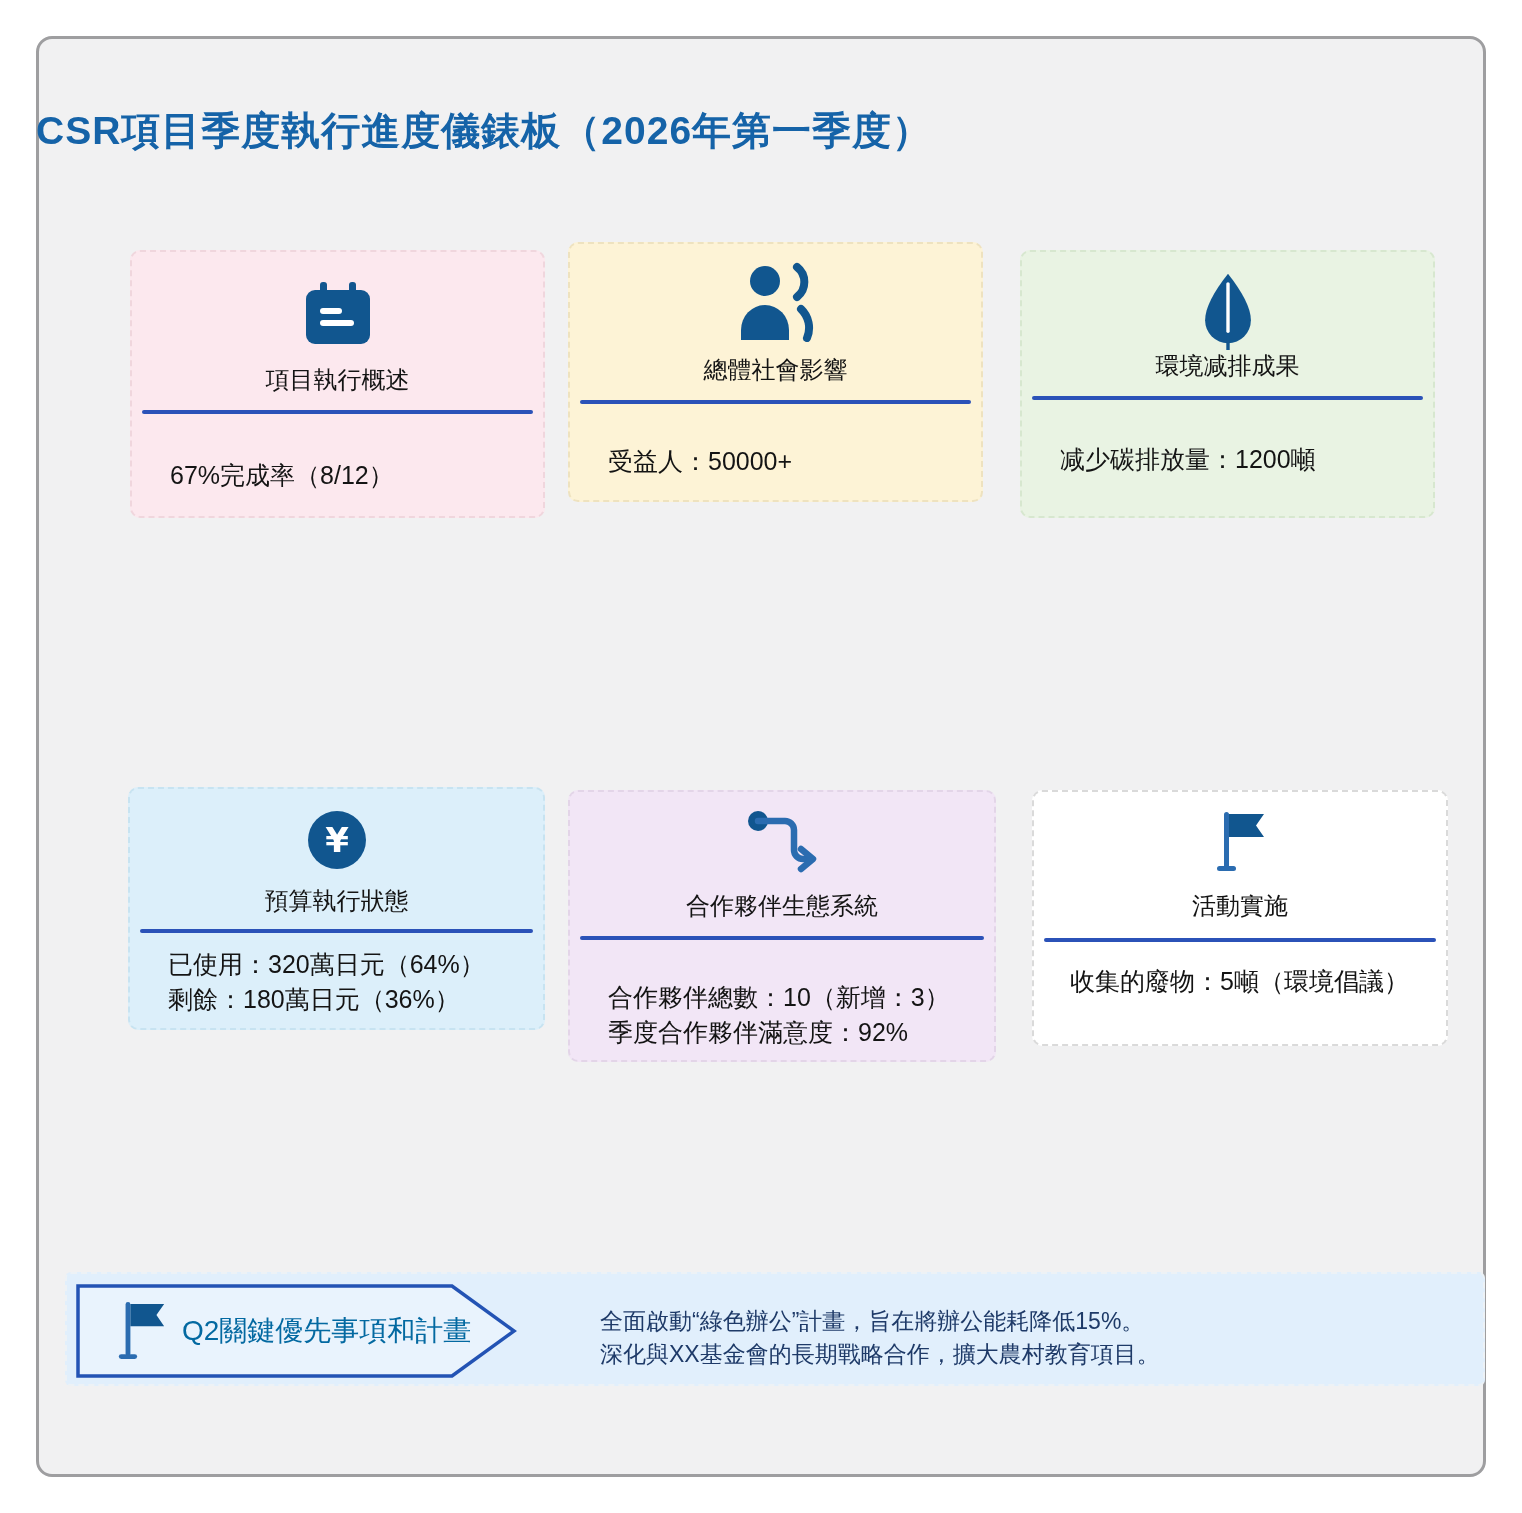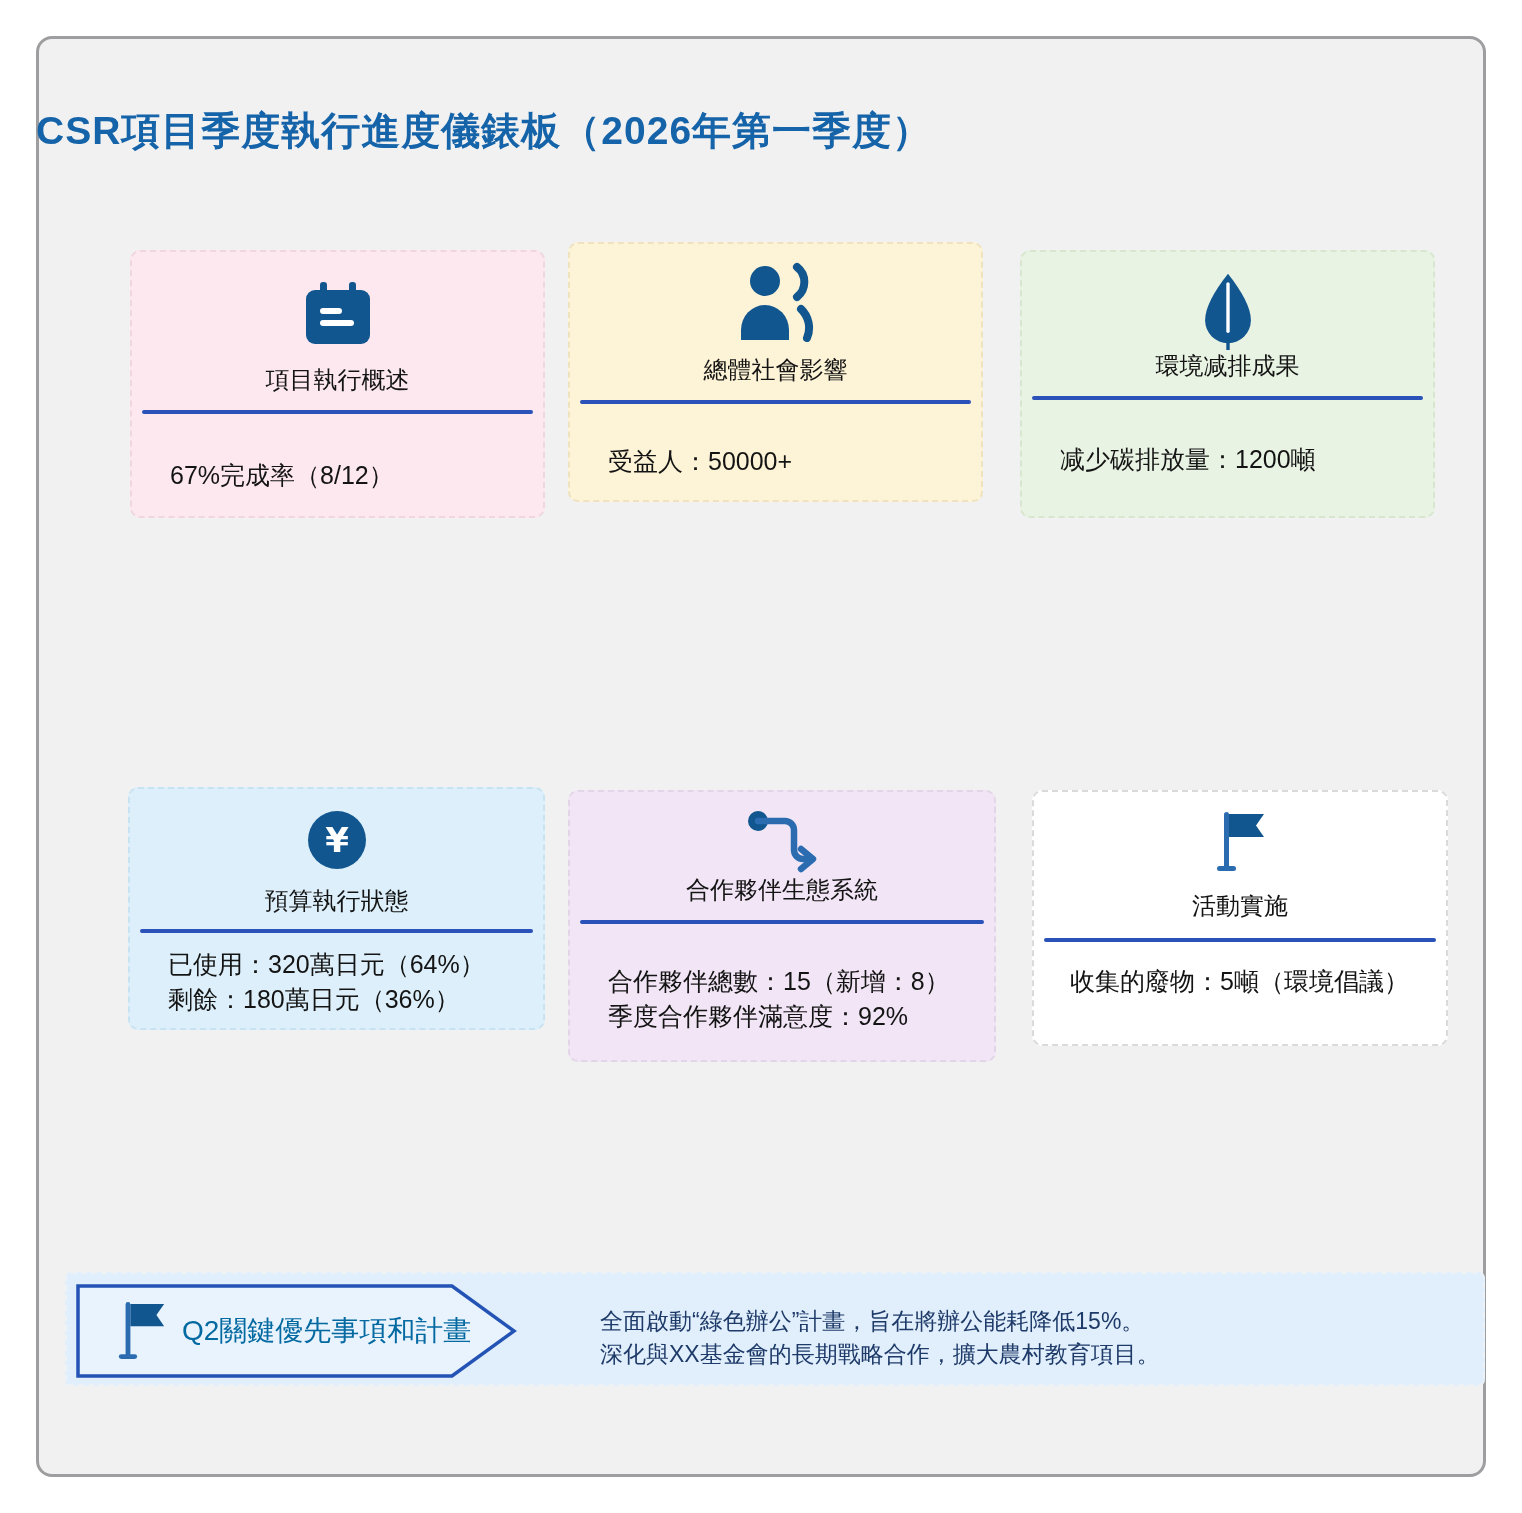--- a/index.html
+++ b/index.html
@@ -49,21 +49,21 @@
   
   .c4 { left:128px; top:787px; width:417px; height:243px; background:#dceffa; border-color:#c7e3f1; }
   .c4 .icon-wrap { height:60px; margin-top:20px; }
   .c4 .card-title { margin-top:16px; }
   .c4 .divider { margin-top:12px; }
   .c4 .card-body { margin-top:14px; }
 
   
   .c5 { left:568px; top:790px; width:428px; height:272px; background:#f2e6f6; border-color:#e3d5e8; }
   .c5 .icon-wrap { height:66px; margin-top:16px; }
-  .c5 .card-title { margin-top:0; }
+  .c5 .card-title { margin-top:16px; }
   .c5 .divider { margin-top:14px; }
   .c5 .card-body { margin-top:40px; }
 
   
   .c6 { left:1032px; top:790px; width:416px; height:256px; background:#ffffff; border-color:#dadada; }
   .c6 .icon-wrap { height:64px; margin-top:18px; }
   .c6 .card-title { margin-top:16px; }
   .c6 .divider { margin-top:16px; }
   .c6 .card-body { margin-top:22px; padding:0 36px; }
 
@@ -170,21 +170,21 @@
         <svg class="ic" width="78" height="66" viewBox="0 0 78 66">
           <circle cx="15" cy="13" r="10" fill="#11568f"></circle>
           <path d="M15 13 H42 a9 9 0 0 1 9 9 V42 a9 9 0 0 0 9 9 H66" stroke="#2b6cb0" stroke-width="6.5" fill="none" stroke-linecap="round" stroke-linejoin="round"></path>
           <path d="M58 41 L70 51 L58 61" stroke="#2b6cb0" stroke-width="6.5" fill="none" stroke-linecap="round" stroke-linejoin="round"></path>
         </svg>
       </span>
     </div>
     <div class="card-title">合作夥伴生態系統</div>
     <div class="divider"></div>
     <div class="card-body">
-      <div>合作夥伴總數：15（新增：8）</div>
+      <div>合作夥伴總數：10（新增：3）</div>
       <div>季度合作夥伴滿意度：92%</div>
     </div>
   </div>
 
   <div class="card c6">
     <div class="icon-wrap">
       <span>
         <svg class="ic" width="56" height="64" viewBox="0 0 56 64">
           <rect x="12" y="2" width="5" height="56" rx="2.5" fill="#2b6cb0"></rect>
           <rect x="5" y="56" width="19" height="5" rx="2.5" fill="#2b6cb0"></rect>

